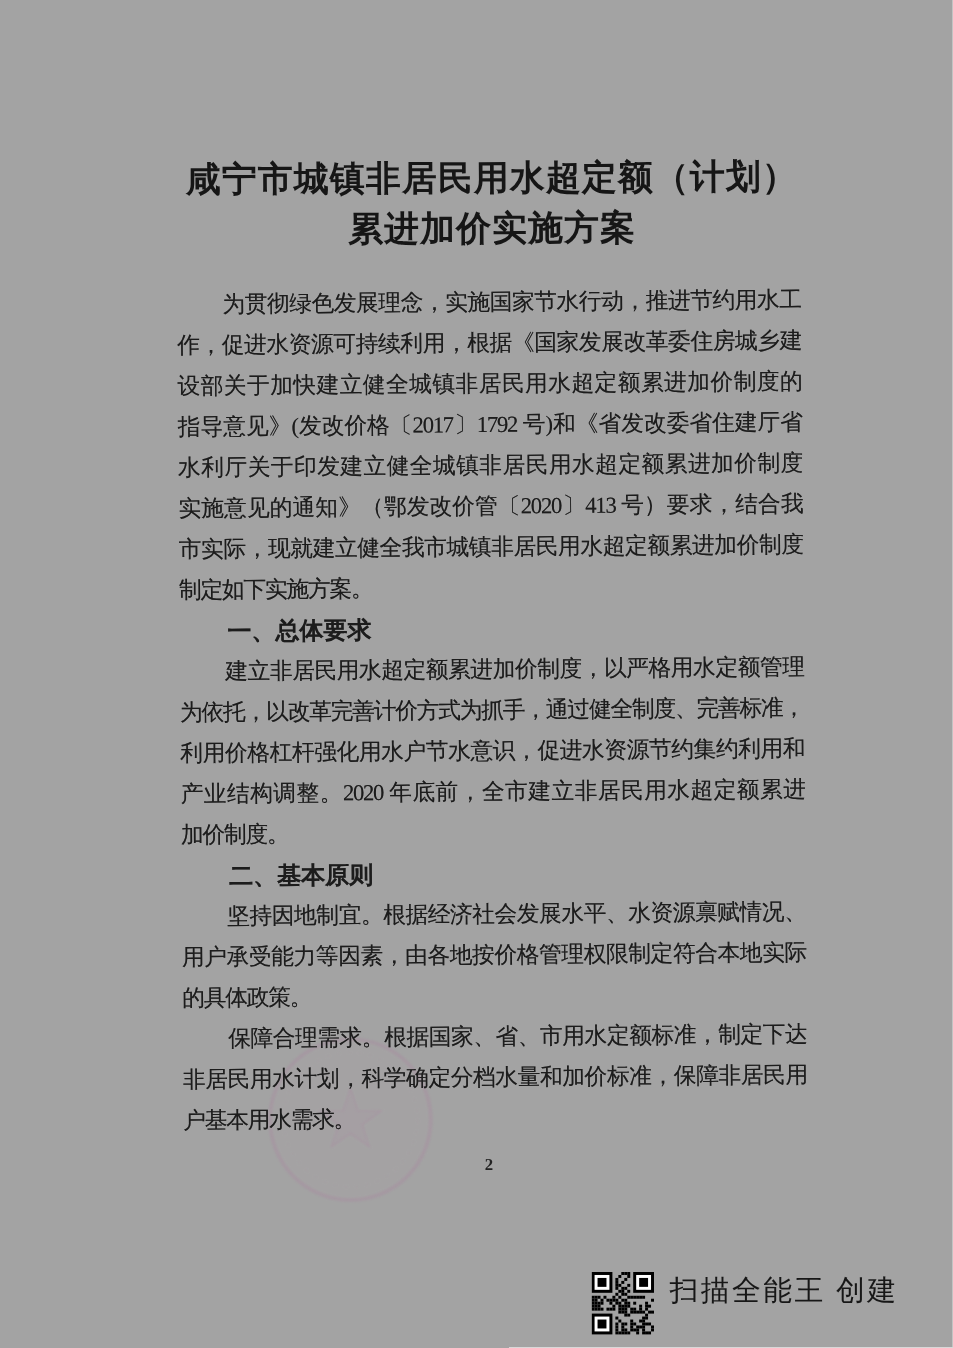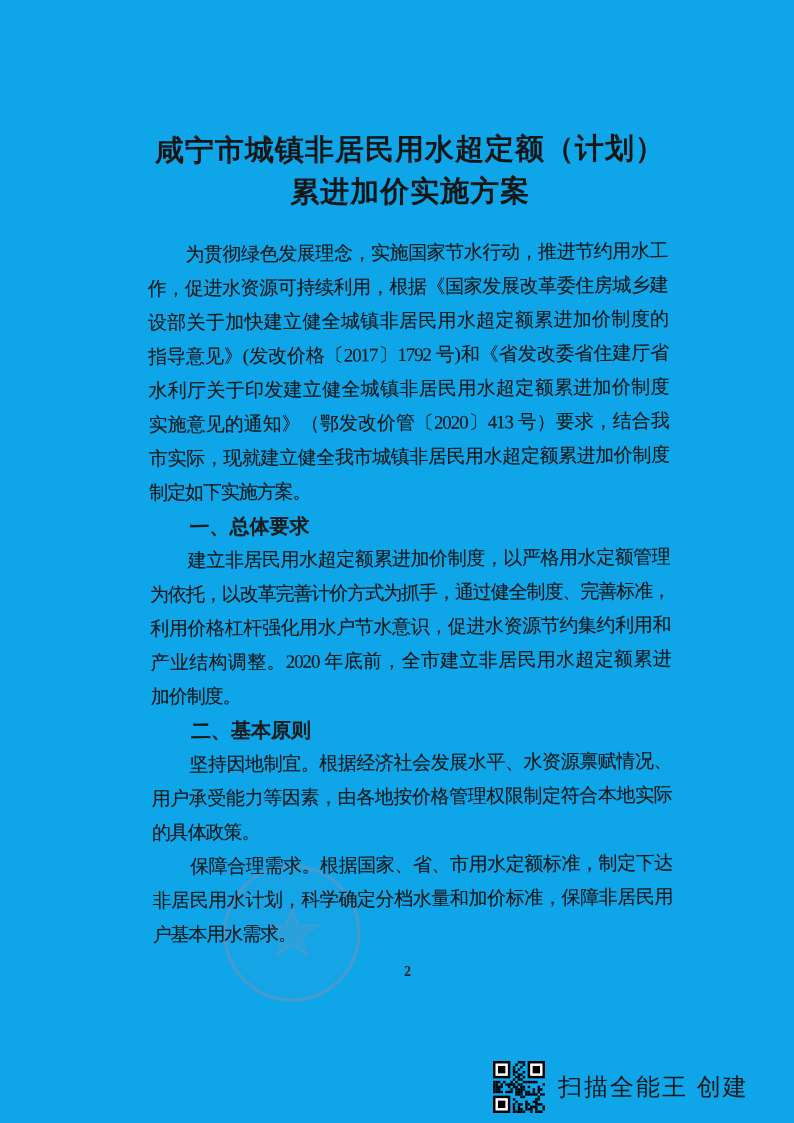--- a/index.html
+++ b/index.html
@@ -1,19 +1,19 @@
 <!DOCTYPE html>
 <html><head>
 <meta charset="utf-8">
 <style>
   html,body{margin:0;padding:0;background:#ffffff;}
   .page{
     position:relative;
     width:794px;height:1123px;
-    background:#0ea5e9;
+    background:#a3a3a3;
     overflow:hidden;
     font-family:"Liberation Serif","DejaVu Serif",serif;
     color:#1c1c1c;
   }
   .doc-title{
     position:absolute;
     top:128px;left:150px;width:520px;
     text-align:center;
     font-family:"Liberation Sans","DejaVu Sans",sans-serif;
     font-weight:800;
@@ -53,21 +53,21 @@
   .page-number{
     position:absolute;
     left:404px;top:964px;
     font-size:14px;
     font-weight:bold;
     color:#222;
   }
   .scan-footer{
     position:absolute;
     left:493px;top:1059px;height:56px;
-    display:flex;align-items:center;gap:13px;
+    display:flex;align-items:flex-start;gap:13px;
   }
   .qr{display:block;}
   .scan-text{
     font-family:"Liberation Sans","DejaVu Sans",sans-serif;
     font-size:24px;
     color:#171717;
     letter-spacing:2px;
     white-space:nowrap;
   }
 </style>

